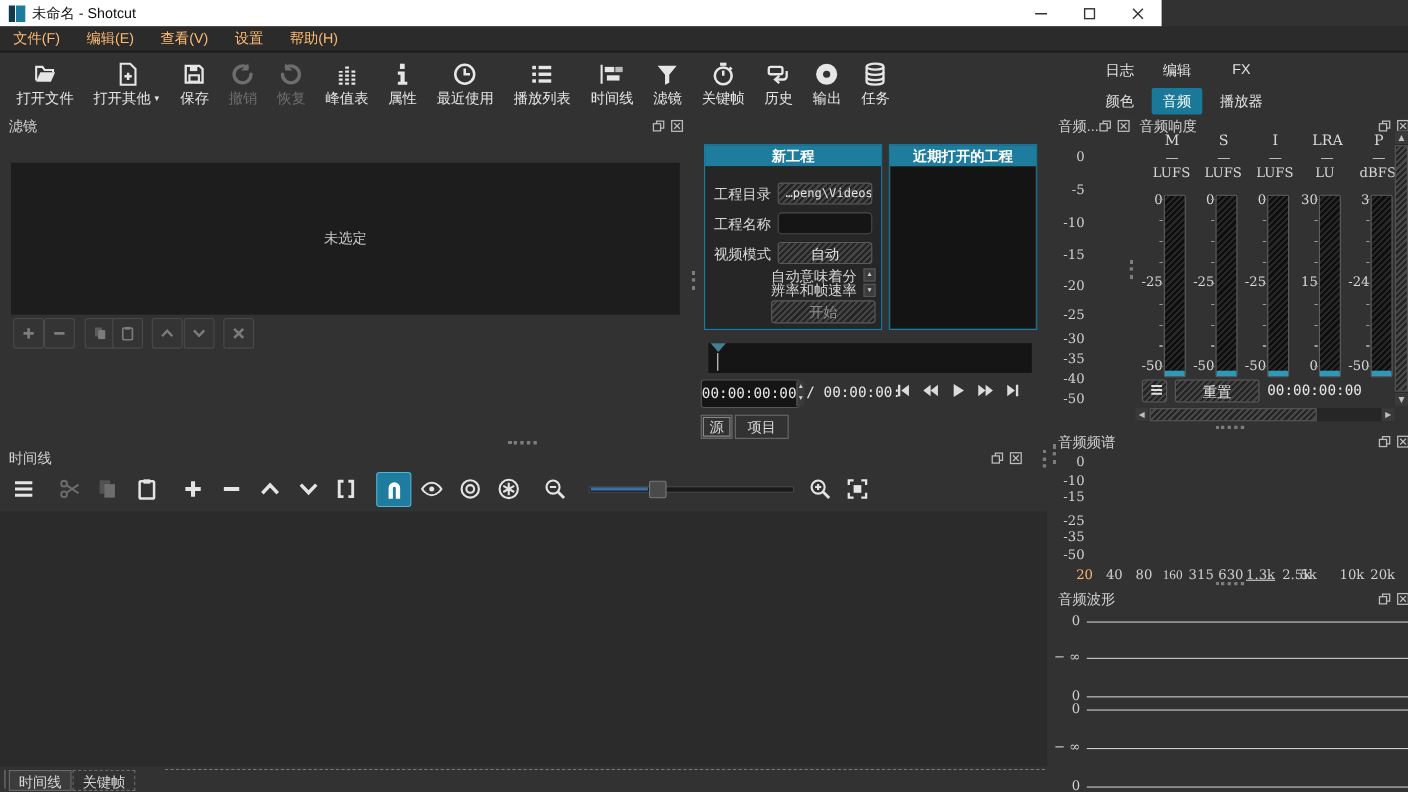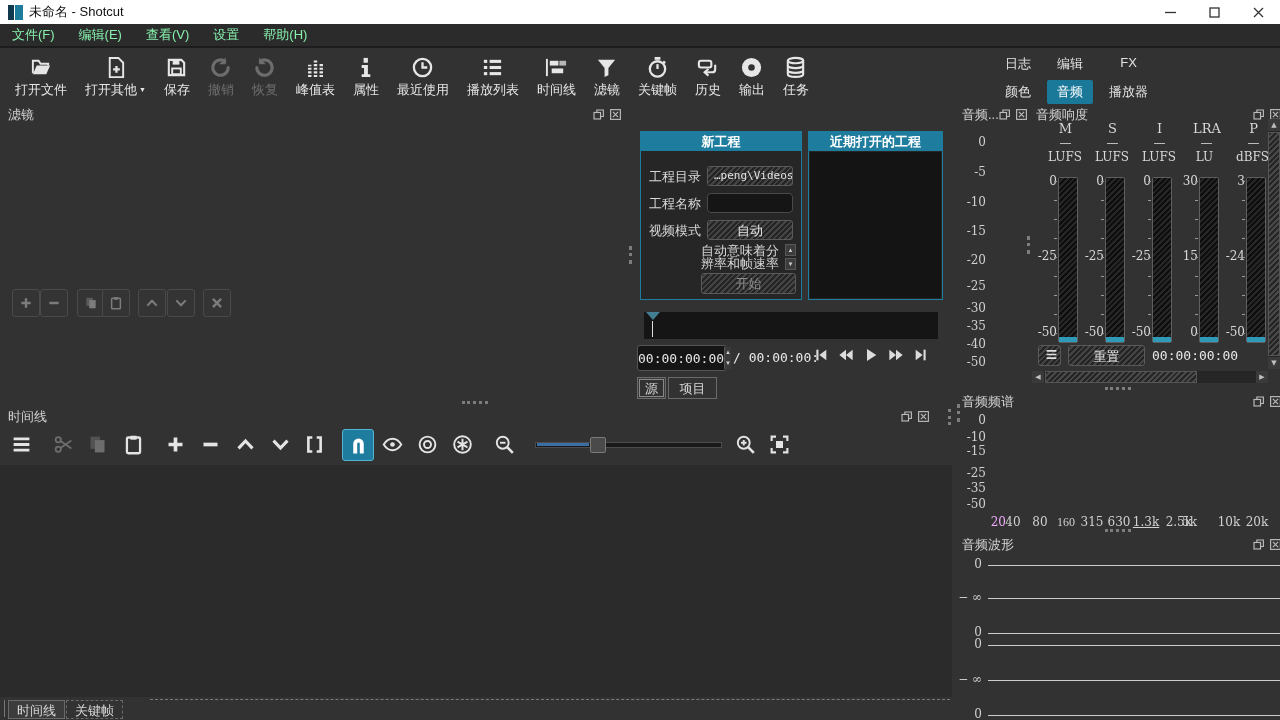--- a/index.html
+++ b/index.html
@@ -3,32 +3,32 @@
 <meta charset="utf-8">
 <style>
   html,body{margin:0;padding:0}
   body{width:1280px;height:720px;position:relative;background:#323232;
        font-family:"Liberation Sans",sans-serif;color:#d8d8d8;font-size:13px;overflow:hidden}
   .abs{position:absolute}
   .serif{font-family:"DejaVu Serif",serif}
   .mono{font-family:"DejaVu Sans Mono",monospace}
 
   
-  #titlebar{left:0;top:0;width:1280px;height:24px;background:#ffffff;color:#111;display:flex;align-items:center}
+  #titlebar{left:0;top:0;width:1056px;height:24px;background:#ffffff;color:#111;display:flex;align-items:center}
   .app-icon{width:15px;height:15px;margin:0 6px 0 8px;
     background:linear-gradient(90deg,#123a4e 0 38%,#ffffff 38% 46%,#1d7b9b 46% 100%)}
   .title-text{font-size:13px;color:#111}
   .win-controls{position:absolute;right:0;top:0;height:24px;display:flex}
   .win-btn{width:44px;height:24px;display:flex;align-items:center;justify-content:center;color:#222}
   .win-btn svg{width:11px;height:11px;stroke:#333;fill:none;stroke-width:1.3}
 
   
   #menubar{left:0;top:24px;width:1280px;height:22px;background:#2b2b2b;display:flex;align-items:center;
            border-bottom:2px solid #1c1c1c}
-  .menu-item{padding:0 12px;color:#86efac}
+  .menu-item{padding:0 12px;color:#fdba74}
 
   
   #toolbar{left:0;top:48px;width:1280px;height:55px;background:#323232}
   #tb-left{position:absolute;left:6px;top:4px;display:flex}
   .tb-btn{display:flex;flex-direction:column;align-items:center;justify-content:flex-start;
           padding:2px 9px;color:#e6e6e6}
   .tb-btn .ic{width:26px;height:26px;display:flex;align-items:center;justify-content:center}
   .tb-btn .ic svg{width:23px;height:23px}
   .tb-btn .lb{font-size:13px;margin-top:1px;white-space:nowrap}
   .tb-btn.disabled{color:#6d6d6d}
@@ -356,20 +356,23 @@
   <div class="pbs panel-btns">
     <span class="pbtn"><svg viewBox="0 0 16 16" width="100%" height="100%">
           <rect x="2.5" y="5.5" width="8" height="8" fill="none" stroke="currentColor" stroke-width="1.4"></rect>
           <path d="M6 5.5V2.5h8v8h-3" fill="none" stroke="currentColor" stroke-width="1.4"></path>
         </svg></span>
     <span class="pbtn"><svg viewBox="0 0 16 16" width="100%" height="100%">
           <rect x="2" y="2" width="12" height="12" fill="none" stroke="currentColor" stroke-width="1.4"></rect>
           <path d="M4.8 4.8l6.4 6.4M11.2 4.8l-6.4 6.4" stroke="currentColor" stroke-width="1.4"></path>
         </svg></span>
   </div>
+  <div id="filters-well">
+    <span>未选定</span>
+  </div>
   <div id="filter-actions">
       <div class="fa-btn" style="left: 2px;">
         <span style="width: 14px; height: 14px; display: block;"><svg viewBox="0 0 24 24" width="100%" height="100%">
             <path d="M12 4v16M4 12h16" stroke="currentColor" stroke-width="4.2"></path>
           </svg></span>
       </div>
       <div class="fa-btn" style="left: 30px;">
         <span style="width: 14px; height: 14px; display: block;"><svg viewBox="0 0 24 24" width="100%" height="100%">
             <path d="M4 12h16" stroke="currentColor" stroke-width="4.2"></path>
           </svg></span>
@@ -614,21 +617,21 @@
   </div>
   <div id="spec-y" class="serif">
       <div class="scale-lb" style="left: 0px; top: 23px;">0</div>
       <div class="scale-lb" style="left: 0px; top: 40px;">-10</div>
       <div class="scale-lb" style="left: 0px; top: 54px;">-15</div>
       <div class="scale-lb" style="left: 0px; top: 76px;">-25</div>
       <div class="scale-lb" style="left: 0px; top: 91px;">-35</div>
       <div class="scale-lb" style="left: 0px; top: 107px;">-50</div>
     </div>
   <div id="spec-x" class="serif">
-      <div style="position: absolute; top: 125px; width: 40px; margin-left: -20px; text-align: right; font-size: 12px; color: #f0abfc; left: 30px;">20</div>
+      <div style="position: absolute; top: 125px; width: 40px; margin-left: -20px; text-align: center; font-size: 12px; color: #fdba74; left: 30px;">20</div>
       <div style="position: absolute; top: 125px; width: 40px; margin-left: -20px; text-align: center; font-size: 12px; color: rgb(208, 208, 208); left: 57px;">40</div>
       <div style="position: absolute; top: 125px; width: 40px; margin-left: -20px; text-align: center; font-size: 12px; color: rgb(208, 208, 208); left: 84px;">80</div>
       <div style="position: absolute; top: 125px; width: 40px; margin-left: -20px; text-align: center; font-size: 12px; color: rgb(208, 208, 208); left: 110px; font-family: Liberation Serif, serif;">160</div>
       <div style="position: absolute; top: 125px; width: 40px; margin-left: -20px; text-align: center; font-size: 12px; color: rgb(208, 208, 208); left: 136px;">315</div>
       <div style="position: absolute; top: 125px; width: 40px; margin-left: -20px; text-align: center; font-size: 12px; color: rgb(208, 208, 208); left: 163px;">630</div>
       <div style="position: absolute; top: 125px; width: 40px; margin-left: -20px; text-align: center; font-size: 12px; color: rgb(208, 208, 208); left: 190px; text-decoration: underline;">1.3k</div>
       <div style="position: absolute; top: 125px; width: 40px; margin-left: -20px; text-align: right; font-size: 12px; color: rgb(208, 208, 208); left: 216px;">2.5k</div>
       <div style="position: absolute; top: 125px; width: 17px; margin-left: -20px; text-align: center; font-size: 12px; color: rgb(208, 208, 208); left: 245px;">5k</div>
       <div style="position: absolute; top: 125px; width: 40px; margin-left: -20px; text-align: center; font-size: 12px; color: rgb(208, 208, 208); left: 273px;">10k</div>
       <div style="position: absolute; top: 125px; width: 40px; margin-left: -20px; text-align: center; font-size: 12px; color: rgb(208, 208, 208); left: 301px;">20k</div>

